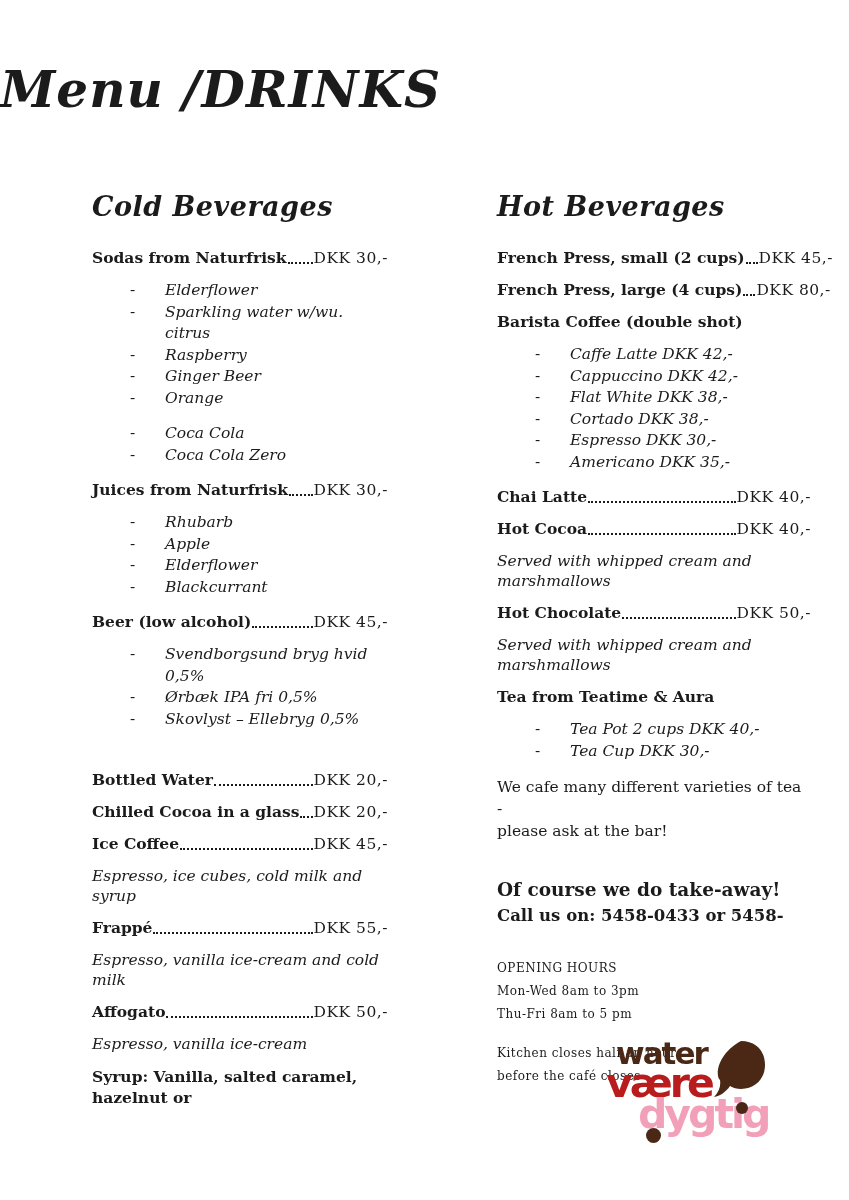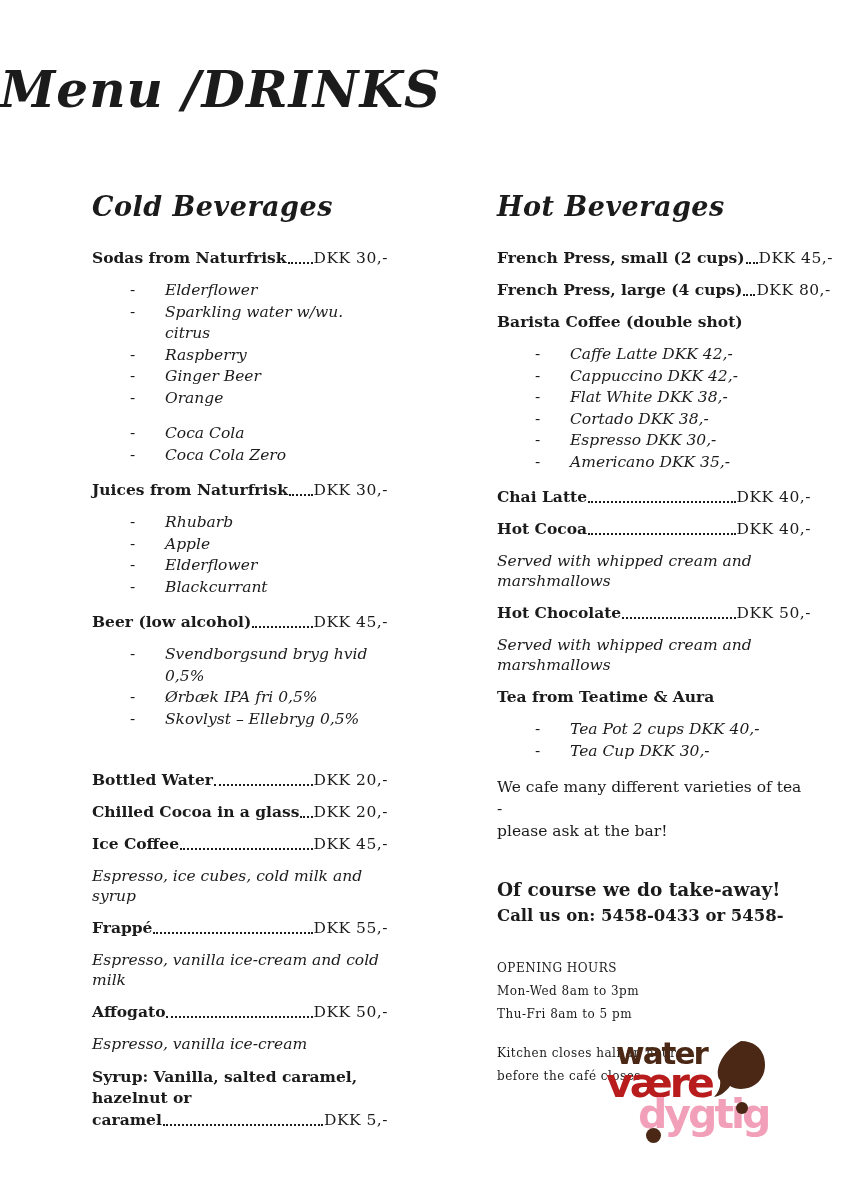--- a/index.html
+++ b/index.html
@@ -173,25 +173,20 @@
             <span class="price">DKK 55,-</span>
           </div>
           <div class="desc">Espresso, vanilla ice-cream and cold milk</div>
           <div class="price-line">
             <span class="label">Affogato</span>
             <span class="leader"></span>
             <span class="price">DKK 50,-</span>
           </div>
           <div class="desc">Espresso, vanilla ice-cream</div>
           <div class="pre-label">Syrup: Vanilla, salted caramel, hazelnut or</div>
-          <div class="price-line">
-            <span class="label">caramel</span>
-            <span class="leader"></span>
-            <span class="price">DKK 5,-</span>
-          </div>
         </div>
     </div>
     <div class="col col-right">
       <h2 class="col-heading">Hot Beverages</h2>
       <div class="col-body">
           <div class="price-line">
             <span class="label">French Press, small (2 cups)</span>
             <span class="leader"></span>
             <span class="price">DKK 45,-</span>
           </div>

